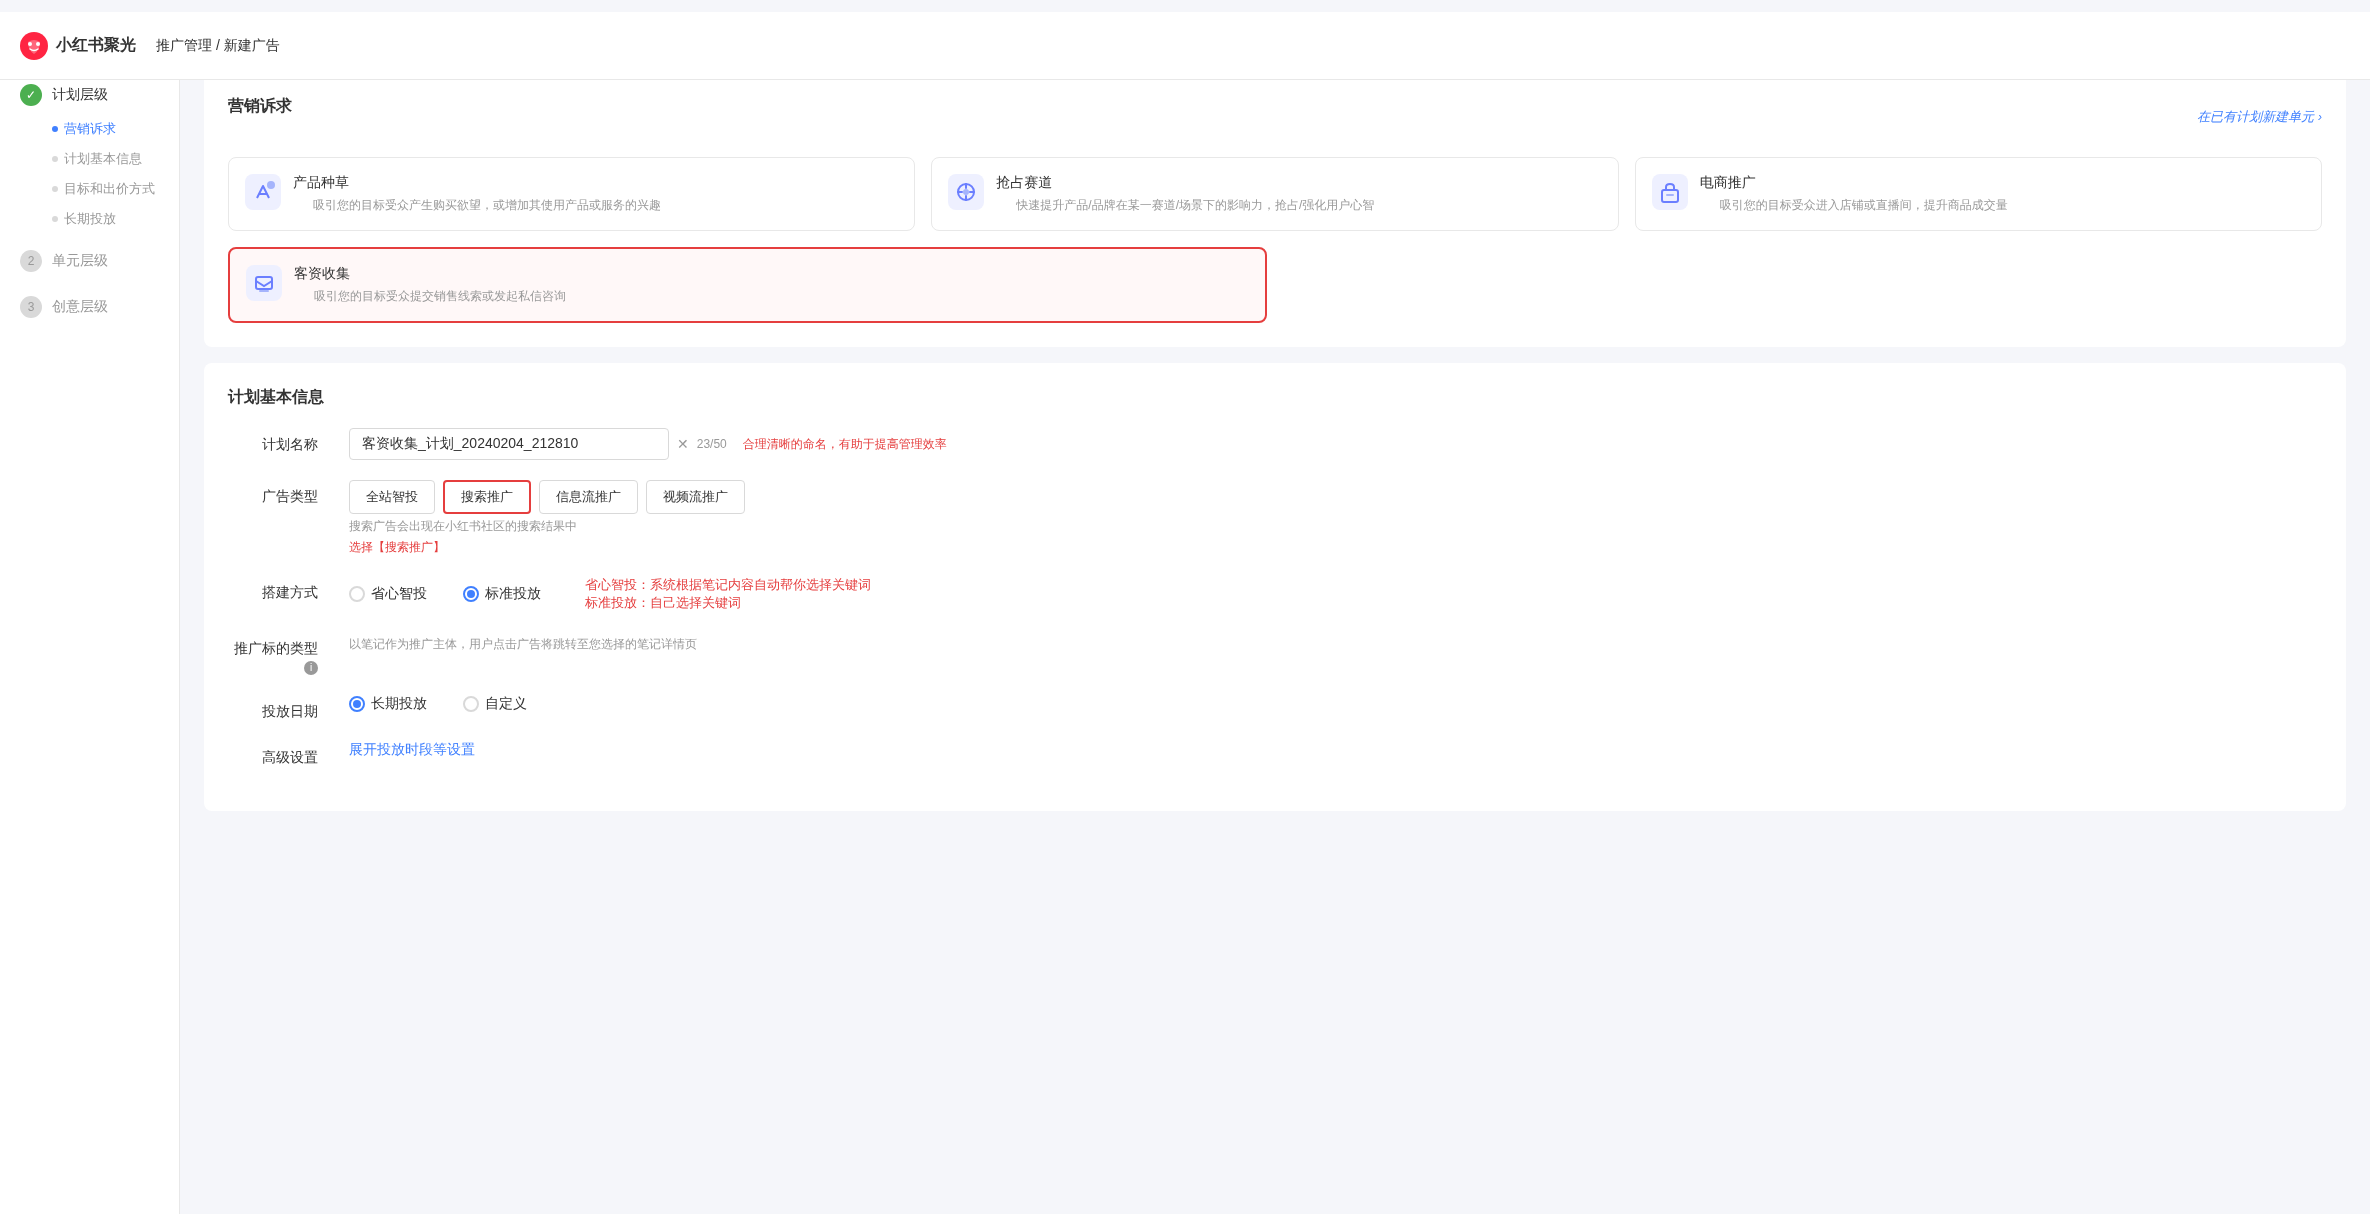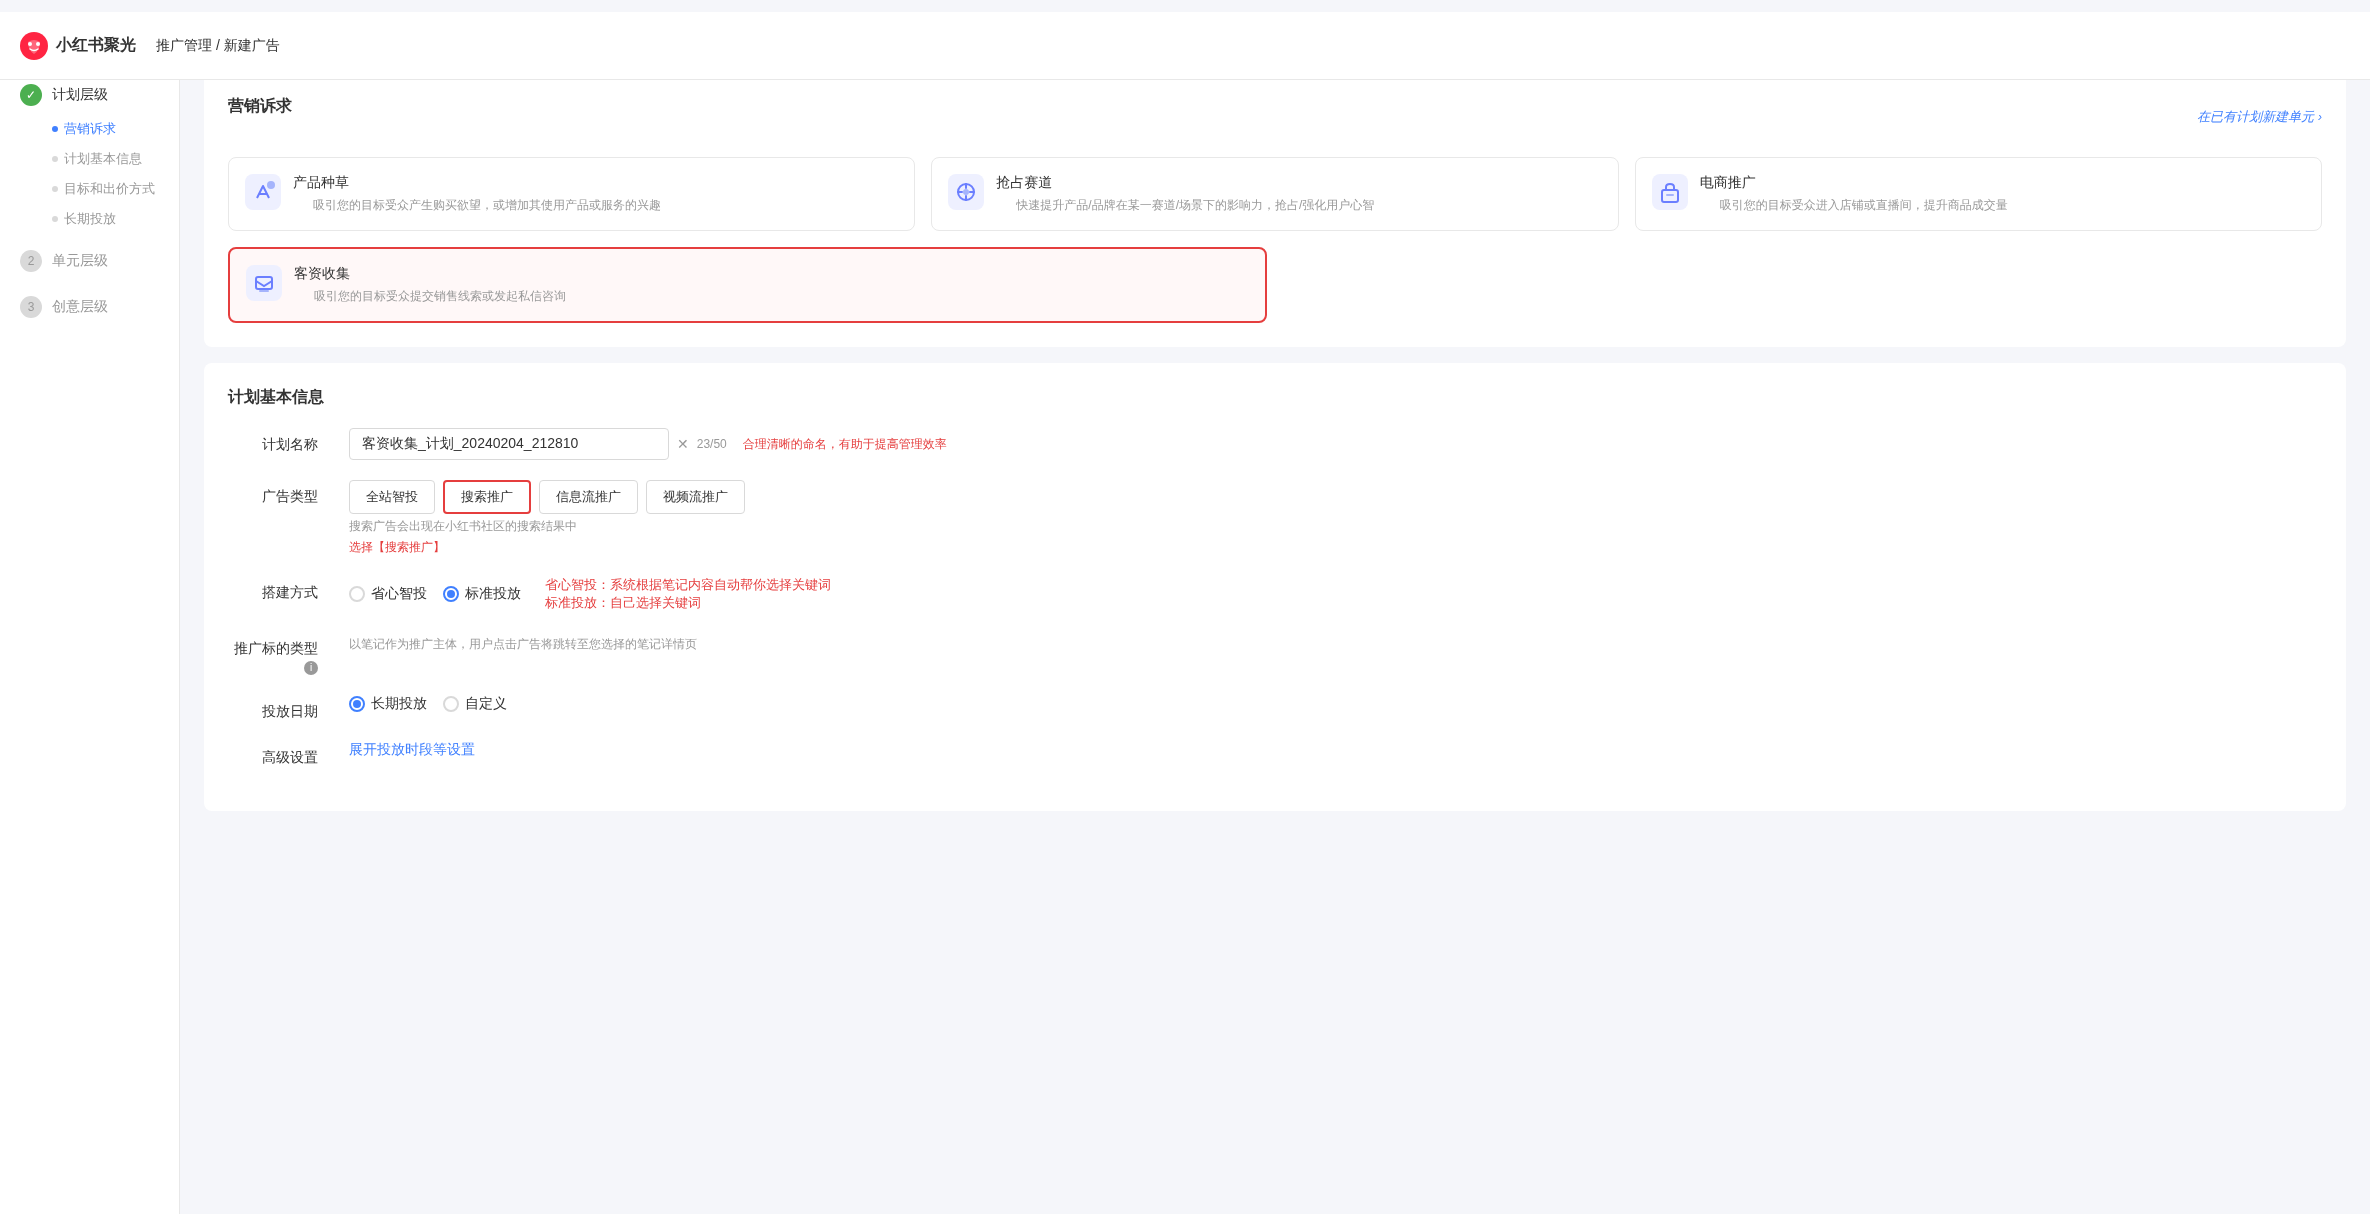--- a/index.html
+++ b/index.html
@@ -277,21 +277,21 @@
     }
     .form-hint-red {
       font-size: 12px;
       color: #e53e3e;
       margin-top: 4px;
     }
 
     
     .radio-group {
       display: flex;
-      gap: 16px;
+      gap: 36px;
       align-items: center;
     }
     .radio-item {
       display: flex;
       align-items: center;
       gap: 6px;
       cursor: pointer;
       font-size: 14px;
       color: #333;
     }

